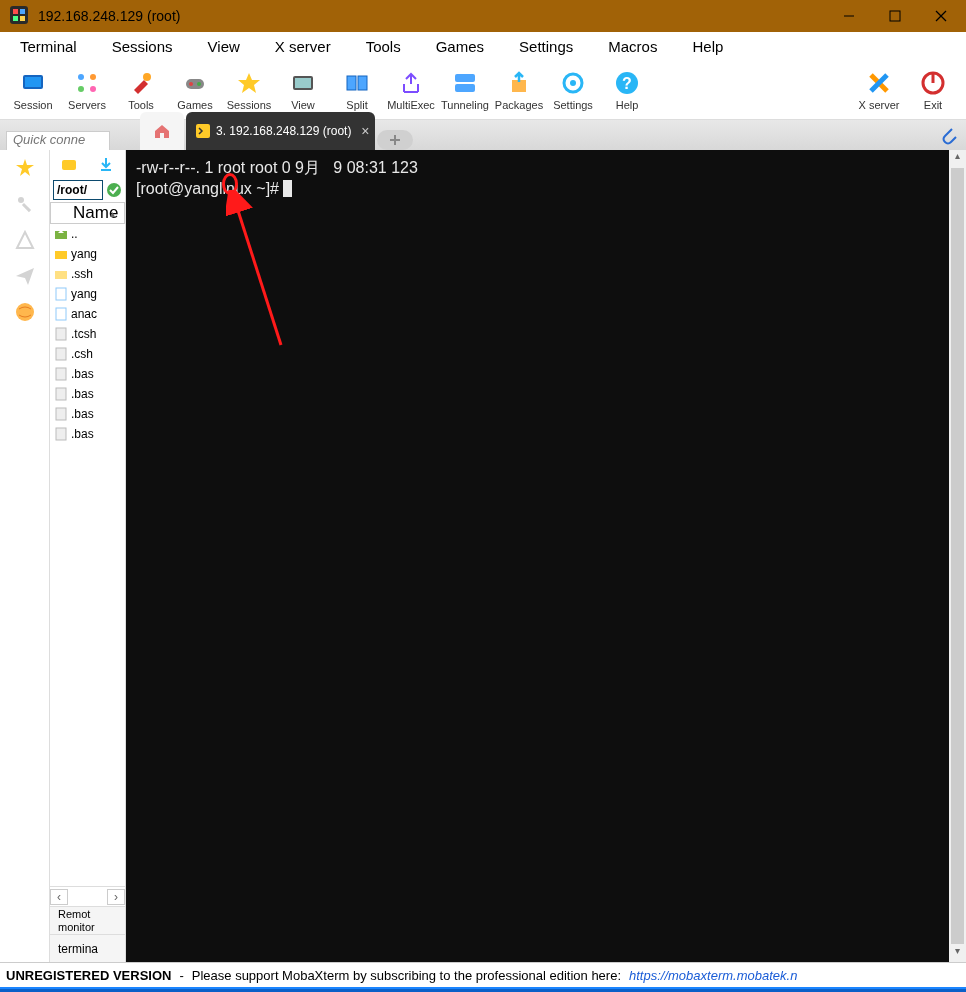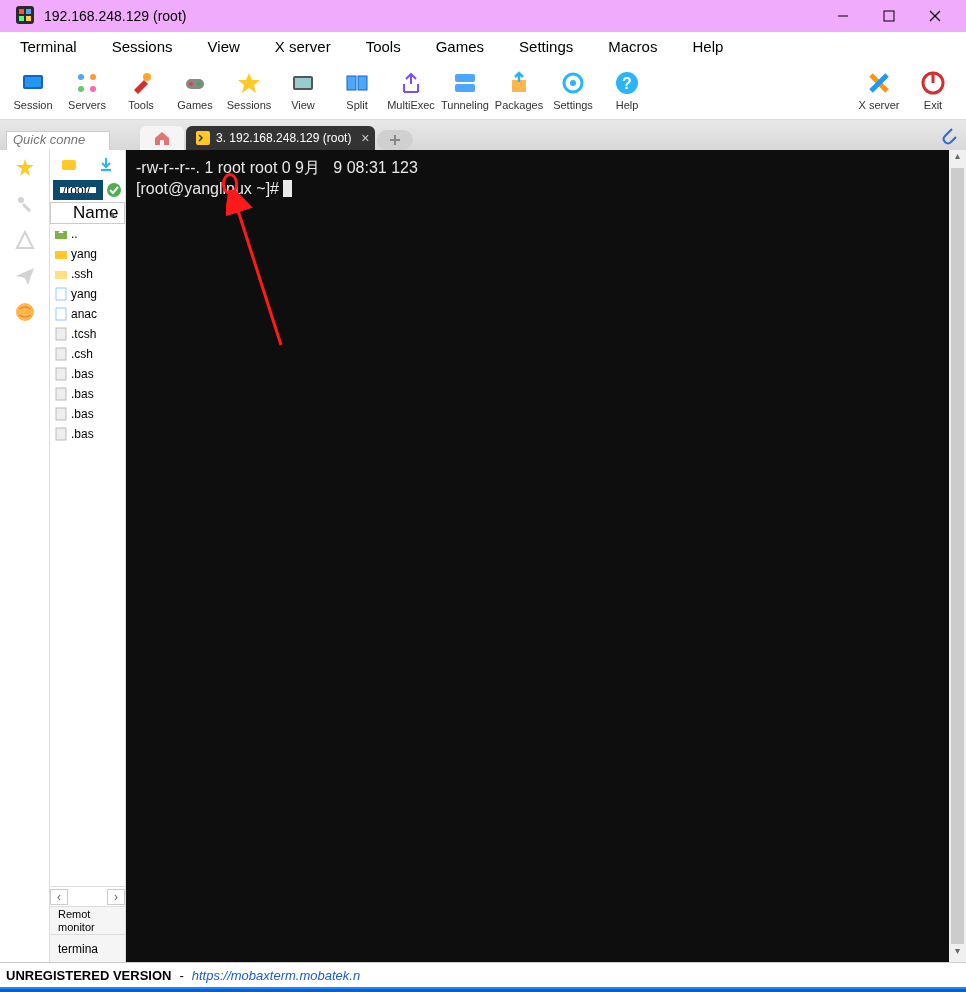--- a/index.html
+++ b/index.html
@@ -1,53 +1,53 @@
 <!DOCTYPE html>
 <html><head>
 <meta charset="utf-8">
 <style>
 * { margin: 0; padding: 0; box-sizing: border-box; font-family: "Segoe UI", Tahoma, sans-serif; }
 body { width: 966px; height: 992px; background: #fff; overflow: hidden; position: relative; }
 
 
-.titlebar { height: 32px; display: flex; align-items: center; padding: 0 8px; background: #f0abfc; }
+.titlebar { height: 32px; display: flex; align-items: center; padding: 0 2px; background: #a16207; }
 .titlebar .app-icon { width: 24px; height: 24px; margin: 0 6px; }
 .titlebar .title { font-size: 14px; color: #000; flex: 1; }
 .titlebar .win-btn { width: 46px; height: 32px; display: flex; align-items: center; justify-content: center; font-size: 13px; color: #000; }
 
 
 .menubar { height: 28px; display: flex; align-items: center; padding: 0 8px; font-size: 15px; gap: 11px; }
 .menubar .menu-item { padding: 4px 12px; color: #000; }
 
 
 .toolbar { height: 60px; display: flex; align-items: center; padding: 2px 6px; border-bottom: 1px solid #ddd; }
 .tool-btn { display: flex; flex-direction: column; align-items: center; justify-content: center; width: 54px; height: 56px; font-size: 11px; color: #333; }
 .tool-btn .icon-box { width: 28px; height: 28px; display: flex; align-items: center; justify-content: center; margin-bottom: 2px; }
 .tool-spacer { flex: 1; }
 
 
 .tabs { height: 30px; background: linear-gradient(#e8e8e8,#d8d8d8); display: flex; align-items: flex-end; padding-left: 140px; position: relative; }
 .quick-connect-box { position: absolute; left: 6px; top: 11px; width: 104px; height: 24px; border: 1px solid #ccc; background: #fff; display: flex; align-items: flex-start; }
 .quick-connect-box input { border: none; outline: none; width: 100%; padding: 0 6px; font-size: 13px; font-style: italic; color: #999; background: transparent; }
-.tab { height: 24px; display: flex; align-items: center; padding: 0 10px; font-size: 12px; margin-right: 2px; border-radius: 6px 6px 0 0; position: relative; }
+.tab { height: 38px; display: flex; align-items: center; padding: 0 10px; font-size: 12px; margin-right: 2px; border-radius: 6px 6px 0 0; position: relative; }
 .tab.home { background: #f5f5f5; width: 44px; justify-content: center; }
 .tab.active { background: #333; color: #fff; padding-right: 24px; }
 .tab.active .close-x { position: absolute; right: 6px; color: #ccc; font-size: 14px; }
 .tab.add { background: #d0d0d0; width: 36px; justify-content: center; border-radius: 10px; height: 20px; margin-top: 3px; color: #888; }
 .paperclip-wrap { position: absolute; right: 8px; top: 3px; font-size: 22px; color: #2a6cd4; }
 
 
 .workarea { display: flex; height: calc(100% - 32px - 28px - 60px - 30px - 20px - 10px); position: relative; }
 .left-strip { width: 50px; background: #fff; border-right: 1px solid #ddd; display: flex; flex-direction: column; align-items: center; padding-top: 6px; gap: 12px; }
 .left-strip .strip-icon { width: 24px; height: 24px; display: flex; align-items: center; justify-content: center; font-size: 18px; }
 
 .sidepanel { width: 76px; background: #fff; border-right: 1px solid #ddd; display: flex; flex-direction: column; position: relative; }
 .sidepanel .sp-toolbar { height: 28px; display: flex; align-items: center; justify-content: space-around; font-size: 14px; }
 .sidepanel .sp-path { height: 24px; display: flex; align-items: center; padding: 0 3px; gap: 3px; font-size: 12px; }
-.sidepanel .sp-path input { flex: 1; border: 7px solid #0c4a6e; height: 20px; font-size: 12px; padding: 0 3px; min-width: 0; }
+.sidepanel .sp-path input { flex: 1; border: 1px solid #0c4a6e; height: 20px; font-size: 12px; padding: 0 3px; min-width: 0; font-weight: bold; }
 .sidepanel .sp-header { height: 22px; border: 1px solid #ccc; font-size: 17px; display: flex; align-items: center; padding-left: 22px; background: #fff; }
 .sidepanel .sp-header::before { content: "▴"; position: absolute; left: 60px; font-size: 10px; color: #666; }
 .sidepanel .tree { flex: 1; overflow: hidden; font-size: 12px; }
 .tree-item { display: flex; align-items: center; height: 20px; padding-left: 4px; gap: 3px; white-space: nowrap; }
 .tree-item .ticon { width: 14px; height: 14px; display: inline-flex; align-items: center; justify-content: center; font-size: 11px; }
 .sidepanel .sp-scroll { height: 20px; display: flex; align-items: center; border-top: 1px solid #ddd; }
 .sidepanel .sp-scroll .arrow { width: 18px; text-align: center; font-size: 12px; color: #666; border: 1px solid #ccc; height: 16px; }
 .sidepanel .sp-bottom-btn { height: 28px; border-top: 1px solid #ddd; display: flex; align-items: center; padding-left: 8px; font-size: 12px; background: #f5f5f5; }
 
 .terminal { flex: 1; background: #0e0e0e; color: #e8e8e8; font-family: "Consolas","Courier New",monospace; font-size: 16px; padding: 8px 10px; position: relative; overflow: hidden; }
@@ -457,15 +457,16 @@
       <div class="arr up">▴</div>
       <div class="thumb"></div>
       <div class="arr down">▾</div>
     </div>
   </div>
 </div>
 
 <div class="statusbar">
   <span class="unreg">UNREGISTERED VERSION</span>
   <span>  -  </span>
+  <span>Please support MobaXterm by subscribing to the professional edition here:  </span>
   <a href="#">https://mobaxterm.mobatek.n</a>
 </div>
 <div class="bottom-blue"></div>
 
 </body></html>

